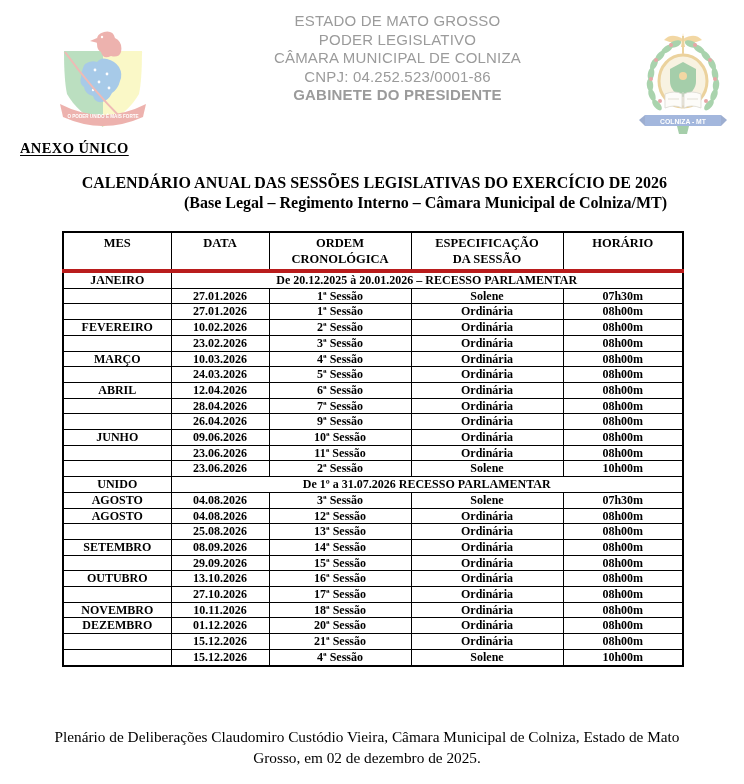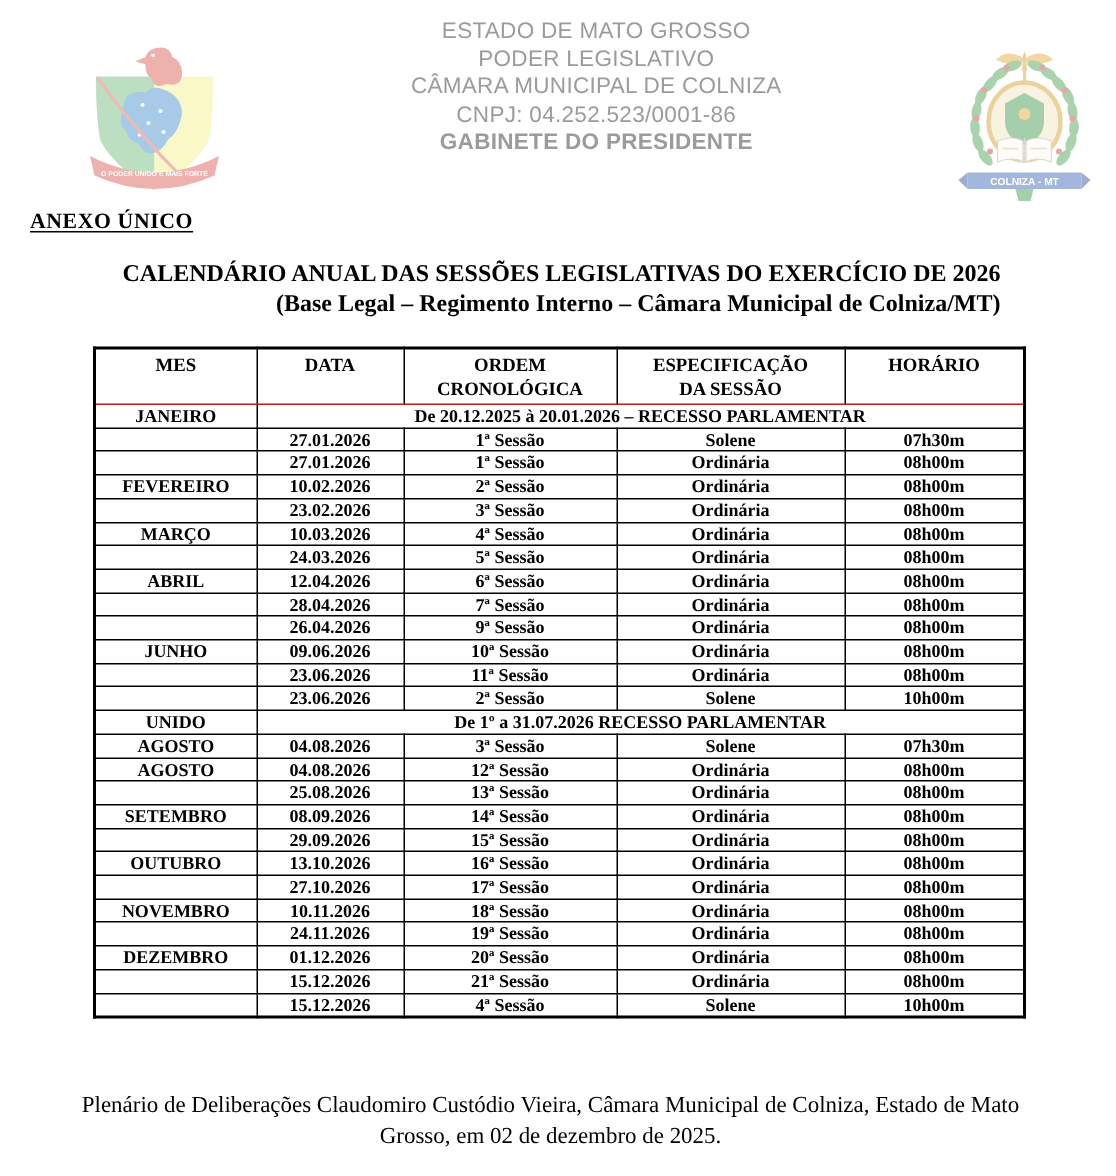--- a/index.html
+++ b/index.html
@@ -35,21 +35,21 @@
     border-collapse:collapse; table-layout:fixed;
     border:2px solid #000;
   }
   table.sessions th, table.sessions td {
     border:1px solid #000; text-align:center; vertical-align:middle;
     font-weight:bold; overflow:hidden; padding:0;
   }
   table.sessions th {
     font-size:12.5px; line-height:16px; height:34px;
     vertical-align:top; padding-top:2px; white-space:pre-line;
-    border-bottom:1px solid #b91c1c;
+    border-bottom:4px solid #b91c1c;
   }
   table.sessions td { font-size:12px; line-height:14.7px; height:14.7px; }
   
   .footer {
     position:absolute; top:727px; left:46px; width:642px;
     font-size:15.3px; line-height:20.5px; text-align:center;
   }
 </style>
 </head>
 <body>
@@ -312,27 +312,20 @@
           <td>08h00m</td>
         </tr>
         <tr>
           <td>NOVEMBRO</td>
           <td>10.11.2026</td>
           <td>18ª Sessão</td>
           <td>Ordinária</td>
           <td>08h00m</td>
         </tr>
         <tr>
-          <td>&nbsp;</td>
-          <td>24.11.2026</td>
-          <td>19ª Sessão</td>
-          <td>Ordinária</td>
-          <td>08h00m</td>
-        </tr>
-        <tr>
           <td>DEZEMBRO</td>
           <td>01.12.2026</td>
           <td>20ª Sessão</td>
           <td>Ordinária</td>
           <td>08h00m</td>
         </tr>
         <tr>
           <td>&nbsp;</td>
           <td>15.12.2026</td>
           <td>21ª Sessão</td>

